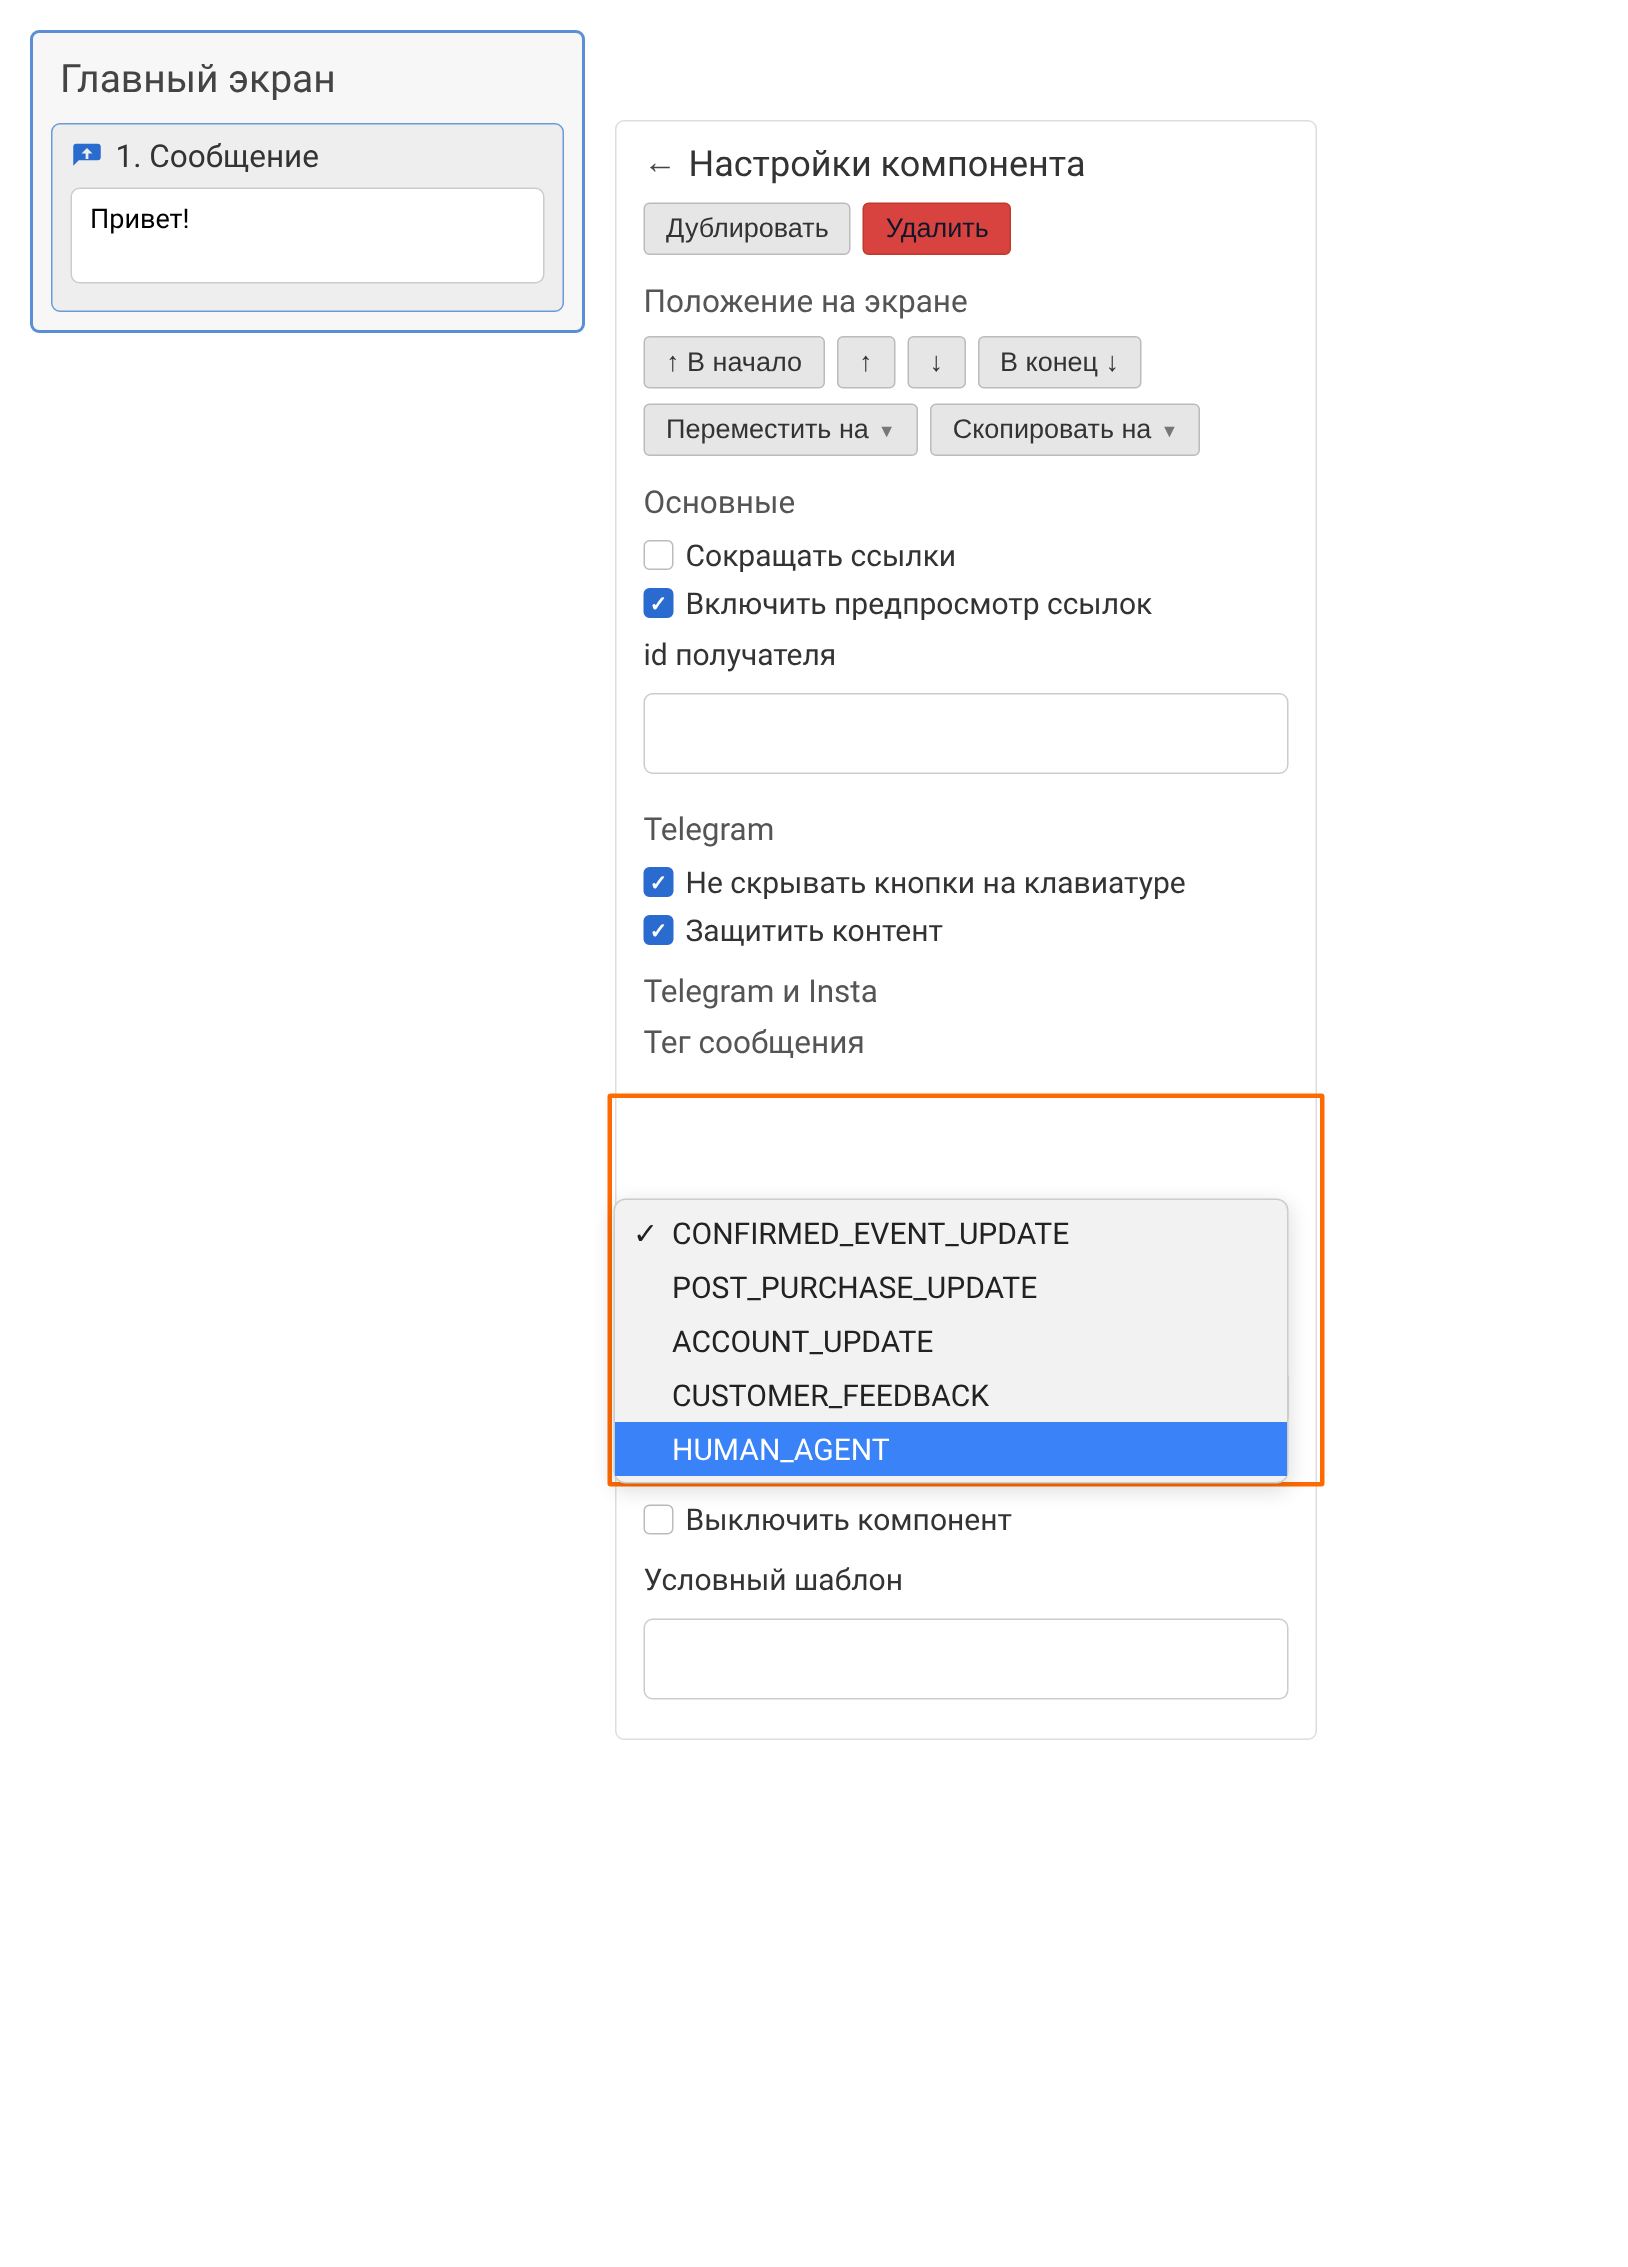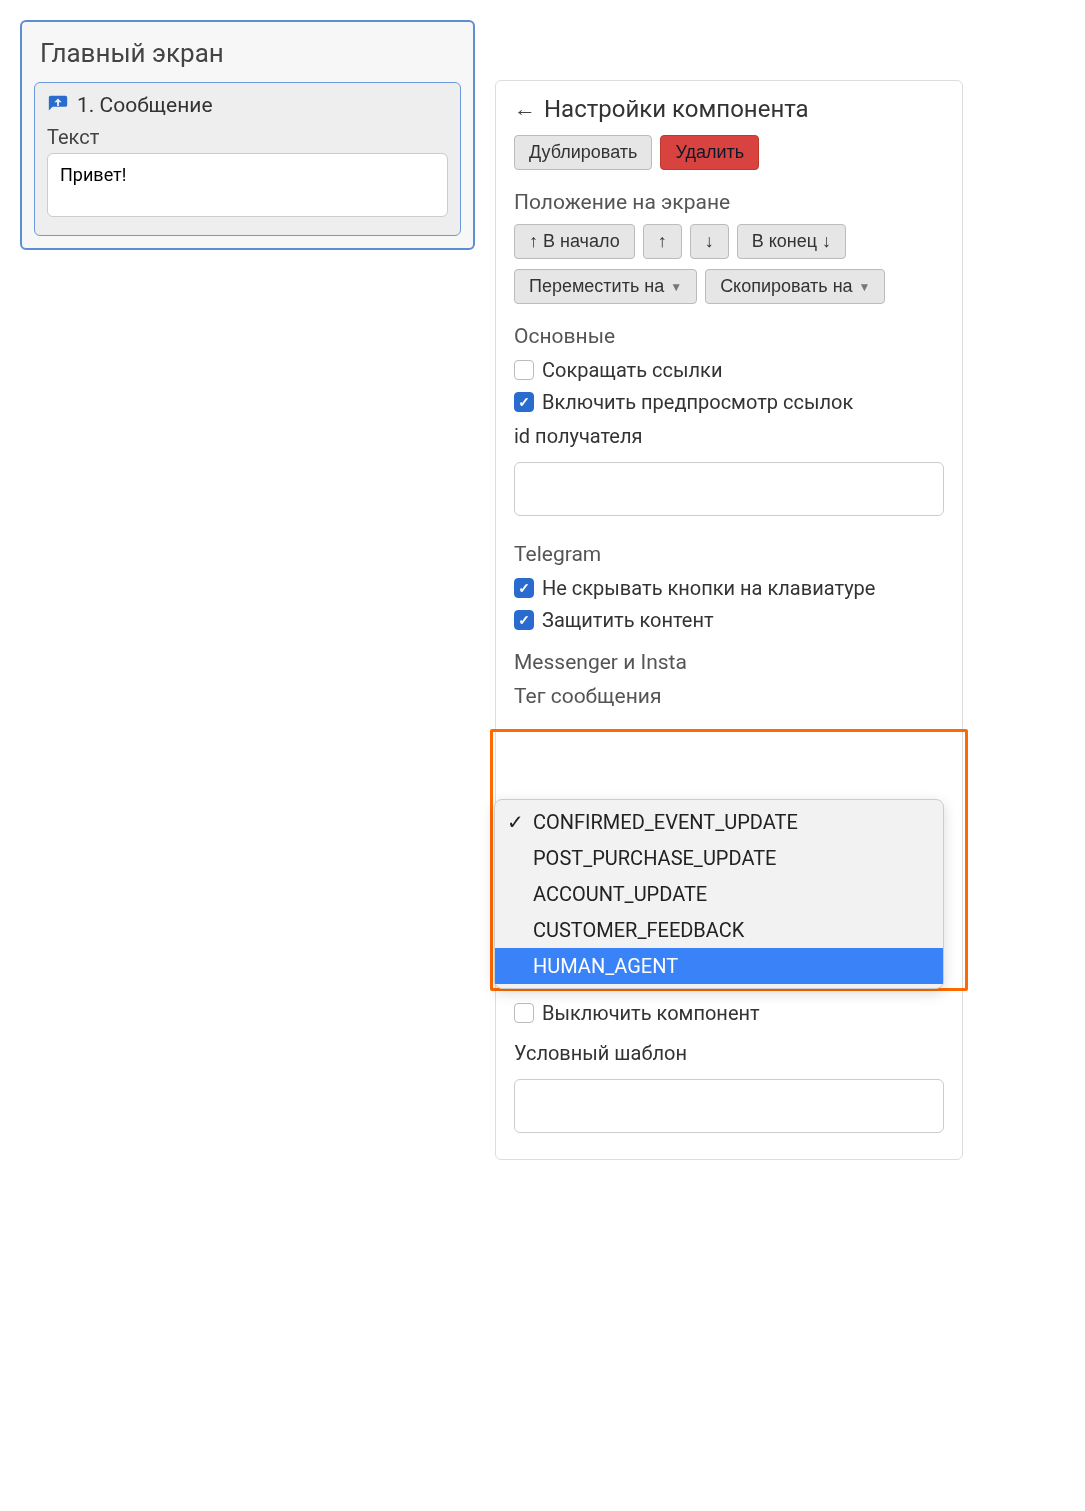--- a/index.html
+++ b/index.html
@@ -11,21 +11,21 @@
     color: #333;
     width: 1085px;
   }
   .layout {
     display: flex;
     gap: 20px;
     align-items: flex-start;
   }
   
   .left-panel {
-    width: 455px;
+    width: 370px;
     border: 2px solid #5a8fd6;
     border-radius: 6px;
     background: #f7f7f7;
     padding: 12px;
   }
   .left-title {
     font-size: 26px;
     font-weight: 400;
     color: #444;
     margin: 4px 0 14px 6px;
@@ -215,21 +215,20 @@
   <div class="left-panel">
     <div class="left-title">Главный экран</div>
     <div class="message-card">
       <div class="message-header">
         <svg class="msg-icon" viewBox="0 0 24 24" fill="currentColor">
           <path d="M20 2H4c-1.1 0-2 .9-2 2v14l4-4h14c1.1 0 2-.9 2-2V4c0-1.1-.9-2-2-2zm-7 8l-2 2-3-3 1-1 2 2 3-3 1 1-2 2z" opacity="0"></path>
           <path d="M20 2H4C2.9 2 2 2.9 2 4v14l4-4h14c1.1 0 2-.9 2-2V4c0-1.1-.9-2-2-2zM12 5l4 4h-3v4h-2V9H8l4-4z"></path>
         </svg>
         <span class="msg-title">1. Сообщение</span>
       </div>
-      <span class="field-label">Текст</span>
       <textarea class="text-input" rows="2" style="">Привет!</textarea>
     </div>
   </div>
 
   <div class="right-panel" style="position:relative;">
     <div class="panel-header">
       <span class="back-arrow">←</span>
       <span class="panel-title">Настройки компонента</span>
     </div>
     <div class="btn-row">
@@ -272,21 +271,21 @@
     <div class="section-title">Telegram</div>
     <div class="check-row">
       <span class="checkbox checked">✓</span>
       <span>Не скрывать кнопки на клавиатуре</span>
     </div>
     <div class="check-row">
       <span class="checkbox checked">✓</span>
       <span>Защитить контент</span>
     </div>
 
-    <div class="section-title">Messenger и Insta</div>
+    <div class="section-title">Telegram и Insta</div>
     <div class="behind-text" style="margin-bottom:176px;">Тег сообщения</div>
     <div class="behind-text">Платформы</div>
     <div class="expand-row">
       <button class="btn">Развернуть</button>
     </div>
 
     <div class="section-title">Выполнение</div>
     <div class="check-row">
       <span class="checkbox"></span>
       <span>Выключить компонент</span>

